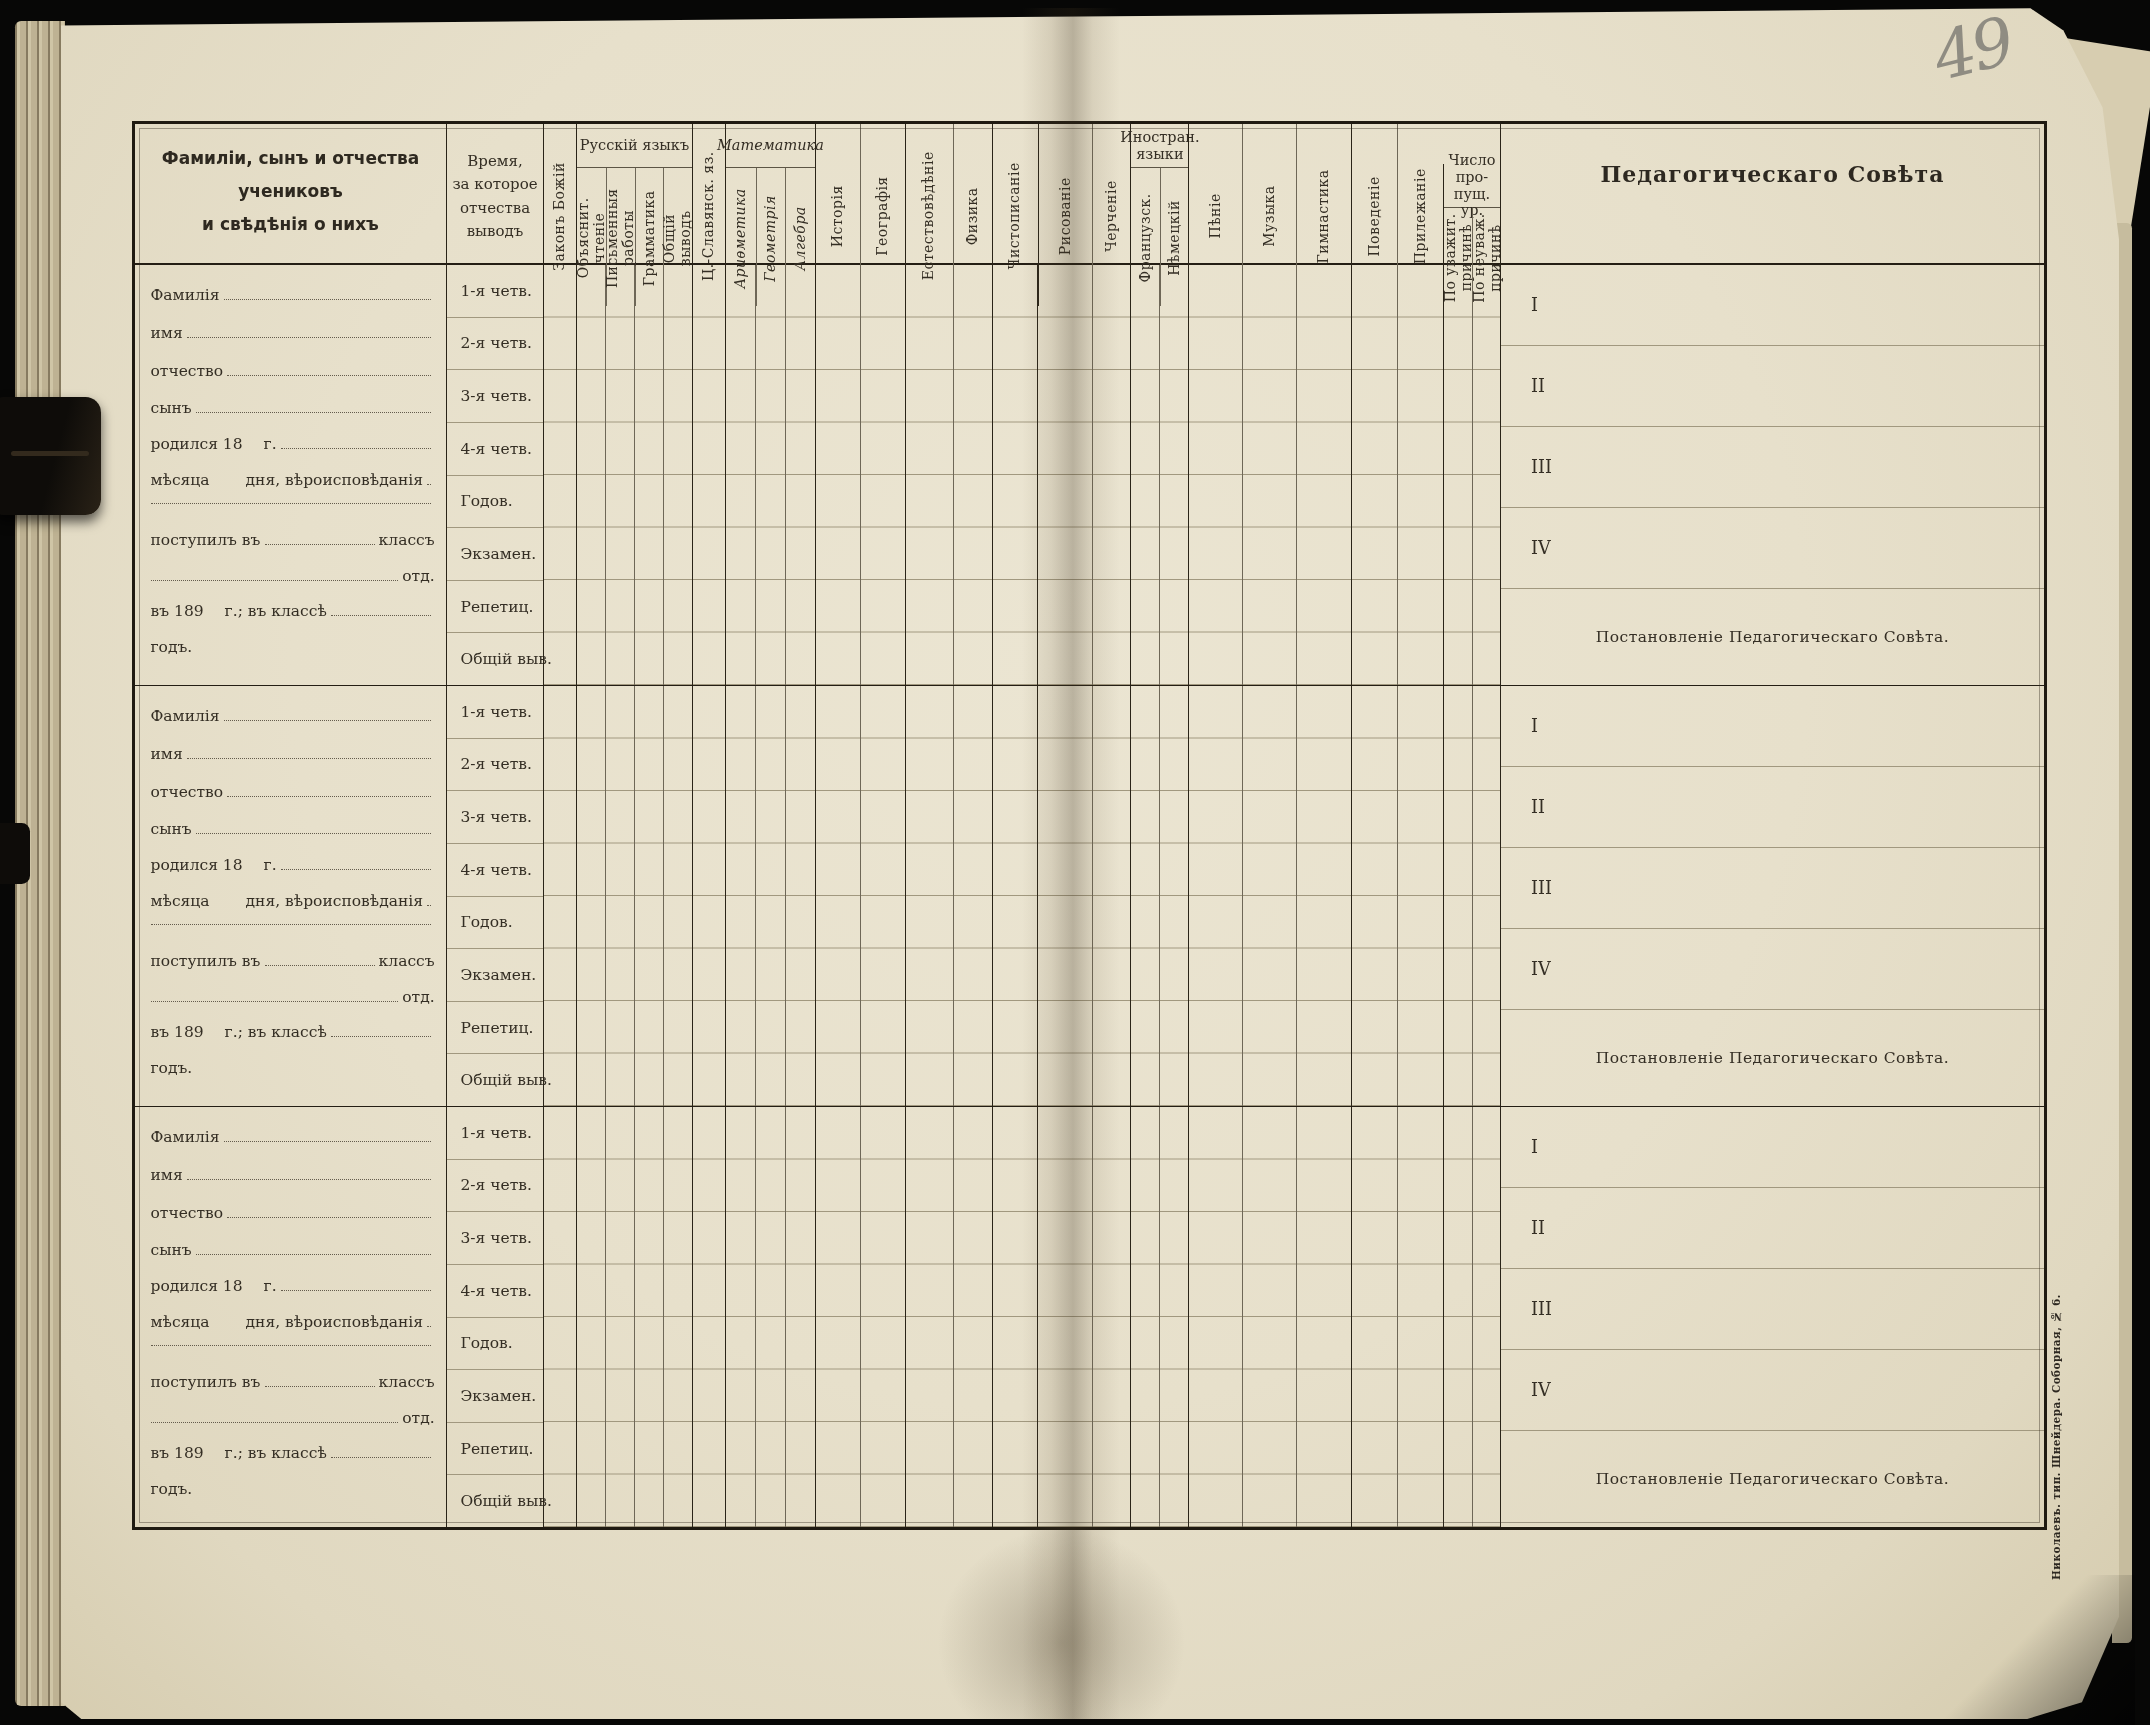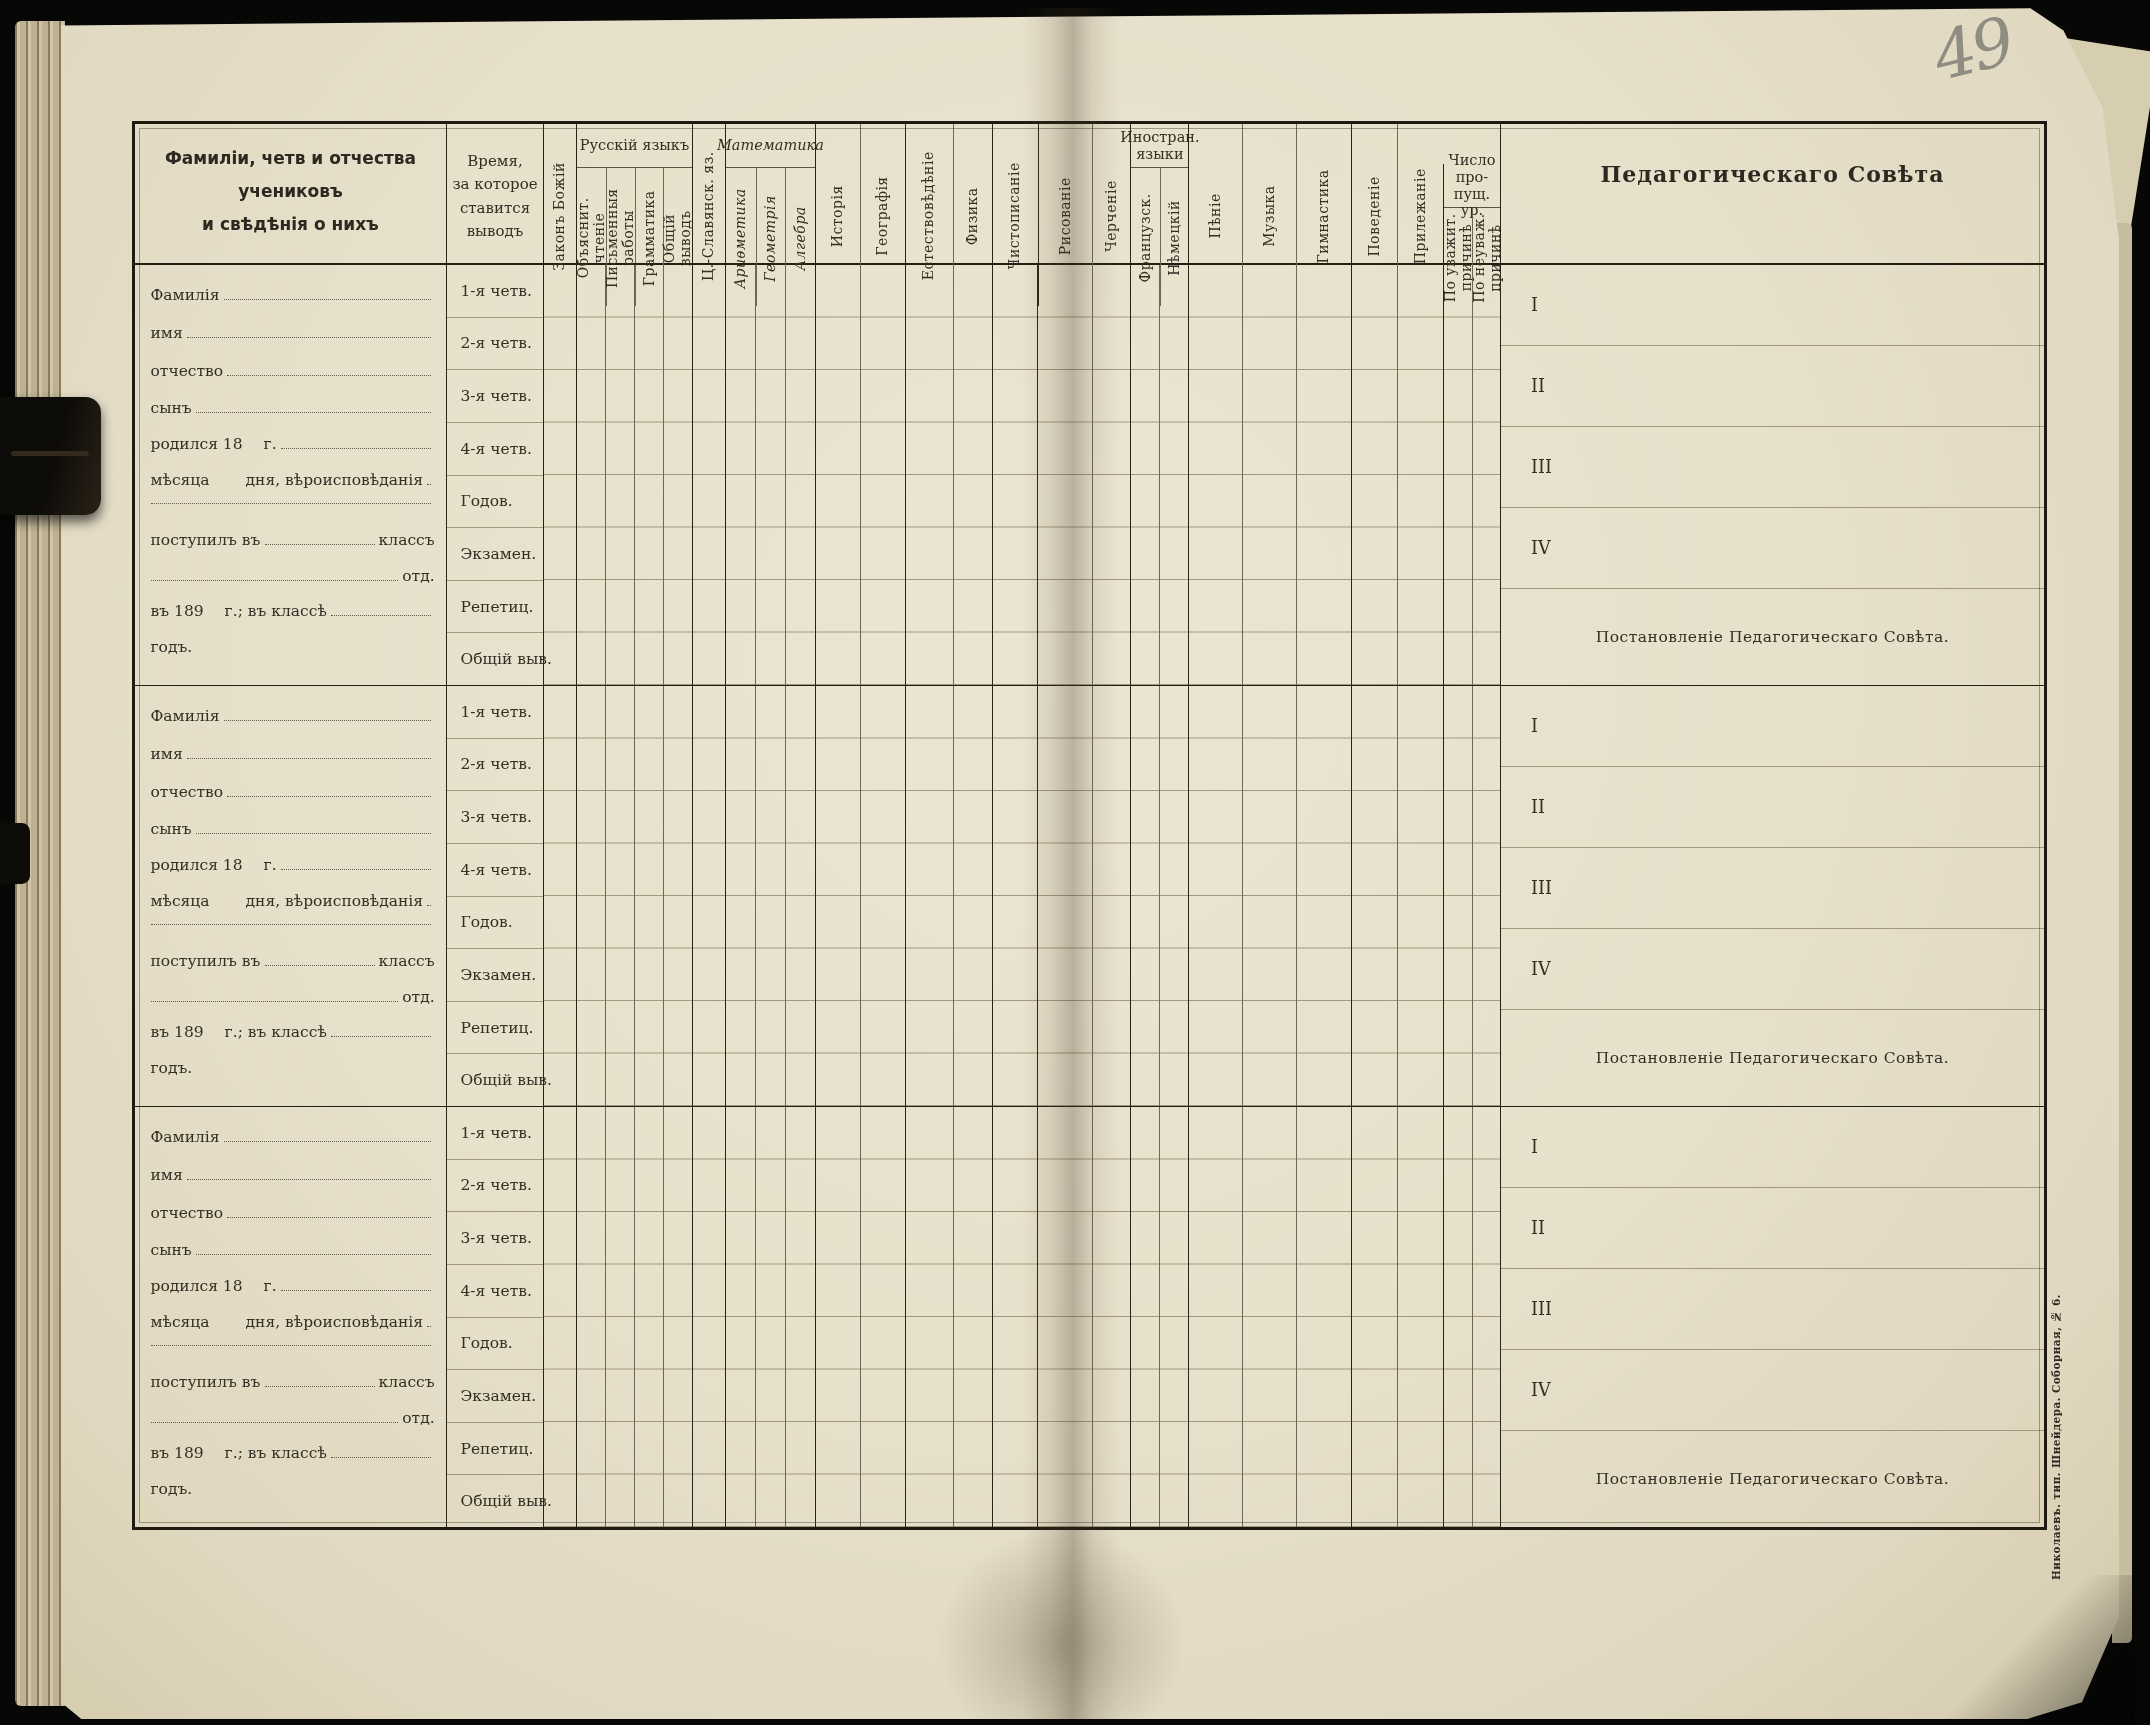--- a/index.html
+++ b/index.html
@@ -96,28 +96,28 @@
   <div class="page-behind-right"></div>
   <div class="spread"></div>
   <div class="clasp"></div>
   <div class="clasp-notch"></div>
 
   <div class="pencil-49">49</div>
 
   <div class="table">
     <div class="hdr">
       <div class="hcell-student">
-        <span style="display:block">Фамиліи, четв и отчества</span>
+        <span style="display:block">Фамиліи, сынъ и отчества</span>
         <span style="display:block">учениковъ</span>
         <span style="display:block">и свѣдѣнія о нихъ</span>
       </div>
       <div class="hcell-time">
         <span style="display:block">Время,</span>
         <span style="display:block">за которое</span>
-        <span style="display:block">ставится</span>
+        <span style="display:block">отчества</span>
         <span style="display:block">выводъ</span>
       </div>
       <div class="subjects-header" id="subjects-header">
           <div class="subj BL" style="width: 33px;">
             <div class="vtext">Законъ Божій</div>
           </div>
           <div class="subj-group BL" style="width: 116px;">
             <div class="group-label">Русскій языкъ</div>
             <div class="group-cols">
               <div class="subj" style="width: 29px;">

